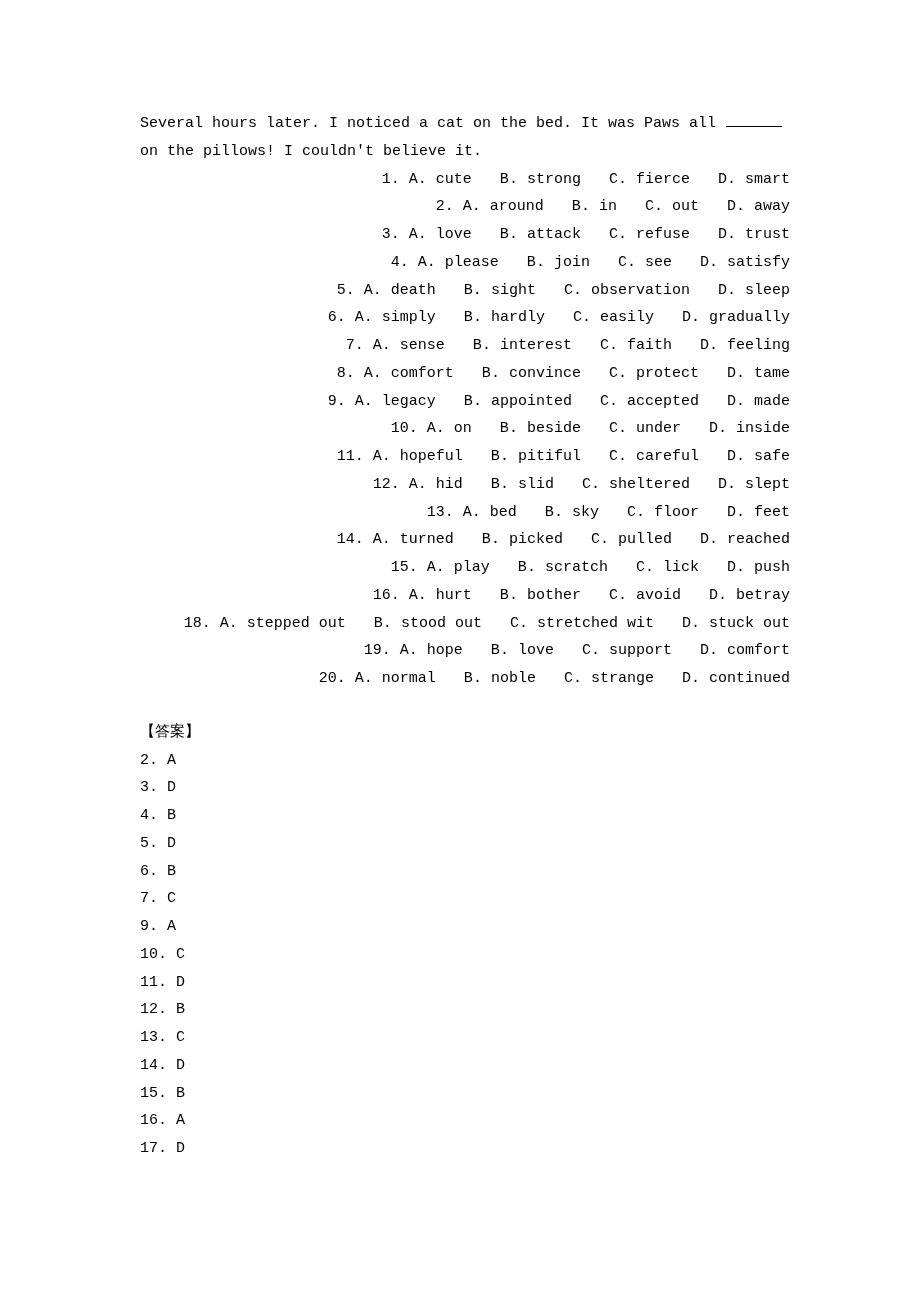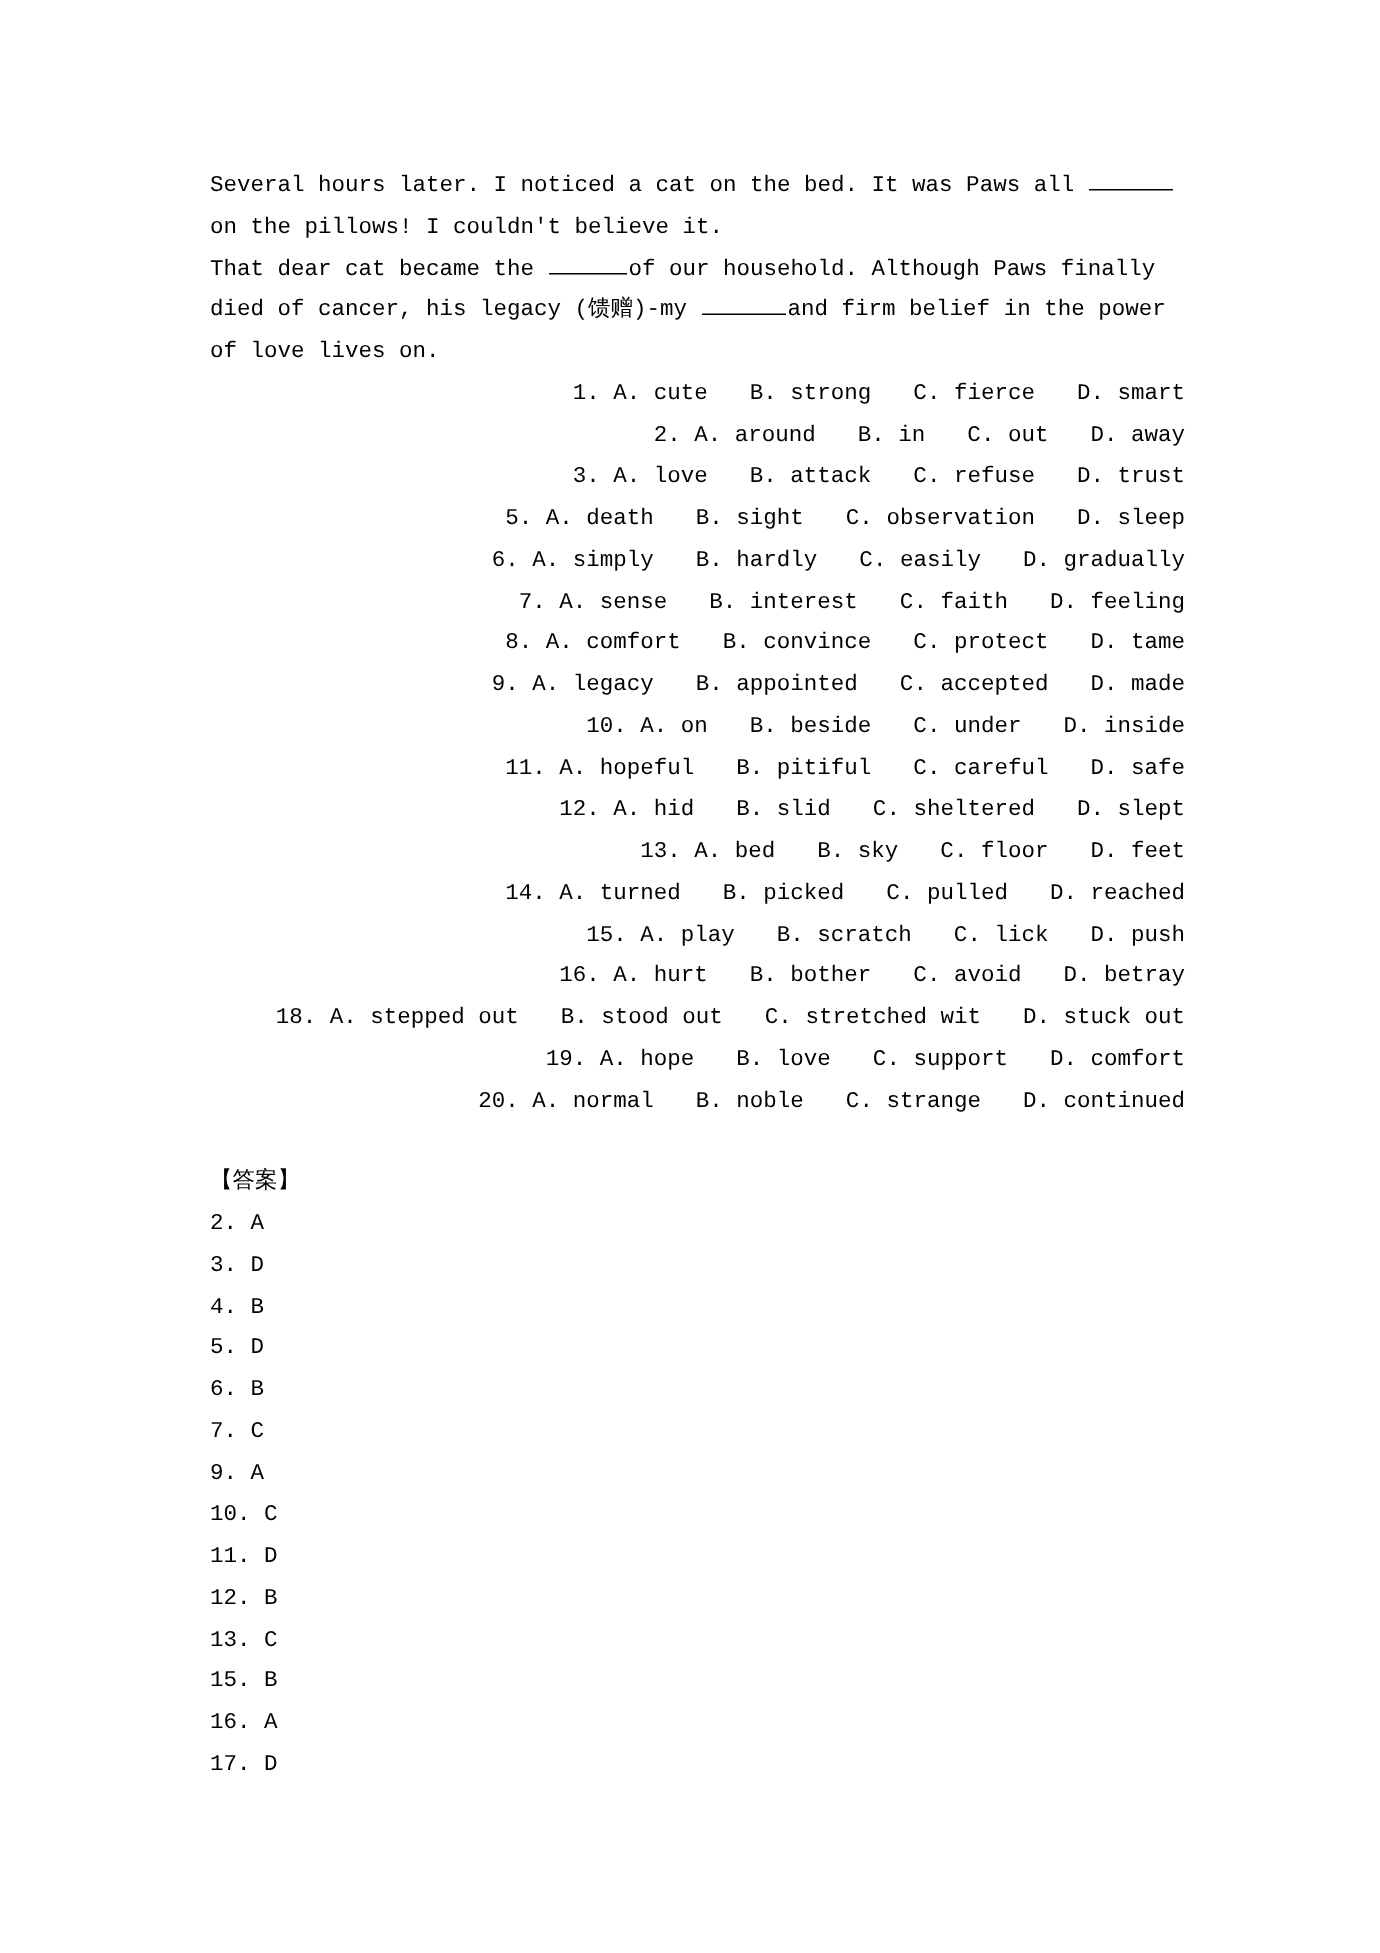--- a/index.html
+++ b/index.html
@@ -48,28 +48,26 @@
 </style>
 </head>
 <body>
 
 <div class="page">
 
   <p class="para">
     <span>Several hours later. I noticed a cat on the bed. It was Paws all </span><span class="blank" style="width:56px"></span><span> on the pillows! I couldn't believe it.</span>
   </p>
 
-  <p class="para">
-    <span>That dear cat became the </span><span class="blank" style="width:52px"></span><span>of our household. Although Paws finally died of cancer, his legacy (馈赠)-my </span><span class="blank" style="width:56px"></span><span>and firm belief in the power of love lives on.</span>
-  </p>
 
   <div id="questions">
       <p class="q-row"><span>1</span>. <span class="opt-wrap"><span>A</span>. <span>cute</span></span><span class="opt-wrap"><span>B</span>. <span>strong</span></span><span class="opt-wrap"><span>C</span>. <span>fierce</span></span><span class="opt-wrap"><span>D</span>. <span>smart</span></span></p>
       <p class="q-row"><span>2</span>. <span class="opt-wrap"><span>A</span>. <span>around</span></span><span class="opt-wrap"><span>B</span>. <span>in</span></span><span class="opt-wrap"><span>C</span>. <span>out</span></span><span class="opt-wrap"><span>D</span>. <span>away</span></span></p>
       <p class="q-row"><span>3</span>. <span class="opt-wrap"><span>A</span>. <span>love</span></span><span class="opt-wrap"><span>B</span>. <span>attack</span></span><span class="opt-wrap"><span>C</span>. <span>refuse</span></span><span class="opt-wrap"><span>D</span>. <span>trust</span></span></p>
+      <p class="q-row"><span>4</span>. <span class="opt-wrap"><span>A</span>. <span>please</span></span><span class="opt-wrap"><span>B</span>. <span>join</span></span><span class="opt-wrap"><span>C</span>. <span>see</span></span><span class="opt-wrap"><span>D</span>. <span>satisfy</span></span></p>
       <p class="q-row"><span>5</span>. <span class="opt-wrap"><span>A</span>. <span>death</span></span><span class="opt-wrap"><span>B</span>. <span>sight</span></span><span class="opt-wrap"><span>C</span>. <span>observation</span></span><span class="opt-wrap"><span>D</span>. <span>sleep</span></span></p>
       <p class="q-row"><span>6</span>. <span class="opt-wrap"><span>A</span>. <span>simply</span></span><span class="opt-wrap"><span>B</span>. <span>hardly</span></span><span class="opt-wrap"><span>C</span>. <span>easily</span></span><span class="opt-wrap"><span>D</span>. <span>gradually</span></span></p>
       <p class="q-row"><span>7</span>. <span class="opt-wrap"><span>A</span>. <span>sense</span></span><span class="opt-wrap"><span>B</span>. <span>interest</span></span><span class="opt-wrap"><span>C</span>. <span>faith</span></span><span class="opt-wrap"><span>D</span>. <span>feeling</span></span></p>
       <p class="q-row"><span>8</span>. <span class="opt-wrap"><span>A</span>. <span>comfort</span></span><span class="opt-wrap"><span>B</span>. <span>convince</span></span><span class="opt-wrap"><span>C</span>. <span>protect</span></span><span class="opt-wrap"><span>D</span>. <span>tame</span></span></p>
       <p class="q-row"><span>9</span>. <span class="opt-wrap"><span>A</span>. <span>legacy</span></span><span class="opt-wrap"><span>B</span>. <span>appointed</span></span><span class="opt-wrap"><span>C</span>. <span>accepted</span></span><span class="opt-wrap"><span>D</span>. <span>made</span></span></p>
       <p class="q-row"><span>10</span>. <span class="opt-wrap"><span>A</span>. <span>on</span></span><span class="opt-wrap"><span>B</span>. <span>beside</span></span><span class="opt-wrap"><span>C</span>. <span>under</span></span><span class="opt-wrap"><span>D</span>. <span>inside</span></span></p>
       <p class="q-row"><span>11</span>. <span class="opt-wrap"><span>A</span>. <span>hopeful</span></span><span class="opt-wrap"><span>B</span>. <span>pitiful</span></span><span class="opt-wrap"><span>C</span>. <span>careful</span></span><span class="opt-wrap"><span>D</span>. <span>safe</span></span></p>
       <p class="q-row"><span>12</span>. <span class="opt-wrap"><span>A</span>. <span>hid</span></span><span class="opt-wrap"><span>B</span>. <span>slid</span></span><span class="opt-wrap"><span>C</span>. <span>sheltered</span></span><span class="opt-wrap"><span>D</span>. <span>slept</span></span></p>
       <p class="q-row"><span>13</span>. <span class="opt-wrap"><span>A</span>. <span>bed</span></span><span class="opt-wrap"><span>B</span>. <span>sky</span></span><span class="opt-wrap"><span>C</span>. <span>floor</span></span><span class="opt-wrap"><span>D</span>. <span>feet</span></span></p>
       <p class="q-row"><span>14</span>. <span class="opt-wrap"><span>A</span>. <span>turned</span></span><span class="opt-wrap"><span>B</span>. <span>picked</span></span><span class="opt-wrap"><span>C</span>. <span>pulled</span></span><span class="opt-wrap"><span>D</span>. <span>reached</span></span></p>
@@ -87,18 +85,19 @@
       <p class="ans-line"><span>3</span>. <span>D</span></p>
       <p class="ans-line"><span>4</span>. <span>B</span></p>
       <p class="ans-line"><span>5</span>. <span>D</span></p>
       <p class="ans-line"><span>6</span>. <span>B</span></p>
       <p class="ans-line"><span>7</span>. <span>C</span></p>
       <p class="ans-line"><span>9</span>. <span>A</span></p>
       <p class="ans-line"><span>10</span>. <span>C</span></p>
       <p class="ans-line"><span>11</span>. <span>D</span></p>
       <p class="ans-line"><span>12</span>. <span>B</span></p>
       <p class="ans-line"><span>13</span>. <span>C</span></p>
+      <p class="ans-line"><span>14</span>. <span>D</span></p>
       <p class="ans-line"><span>15</span>. <span>B</span></p>
       <p class="ans-line"><span>16</span>. <span>A</span></p>
       <p class="ans-line"><span>17</span>. <span>D</span></p>
     </div>
 
 </div>
 
 </body></html>

